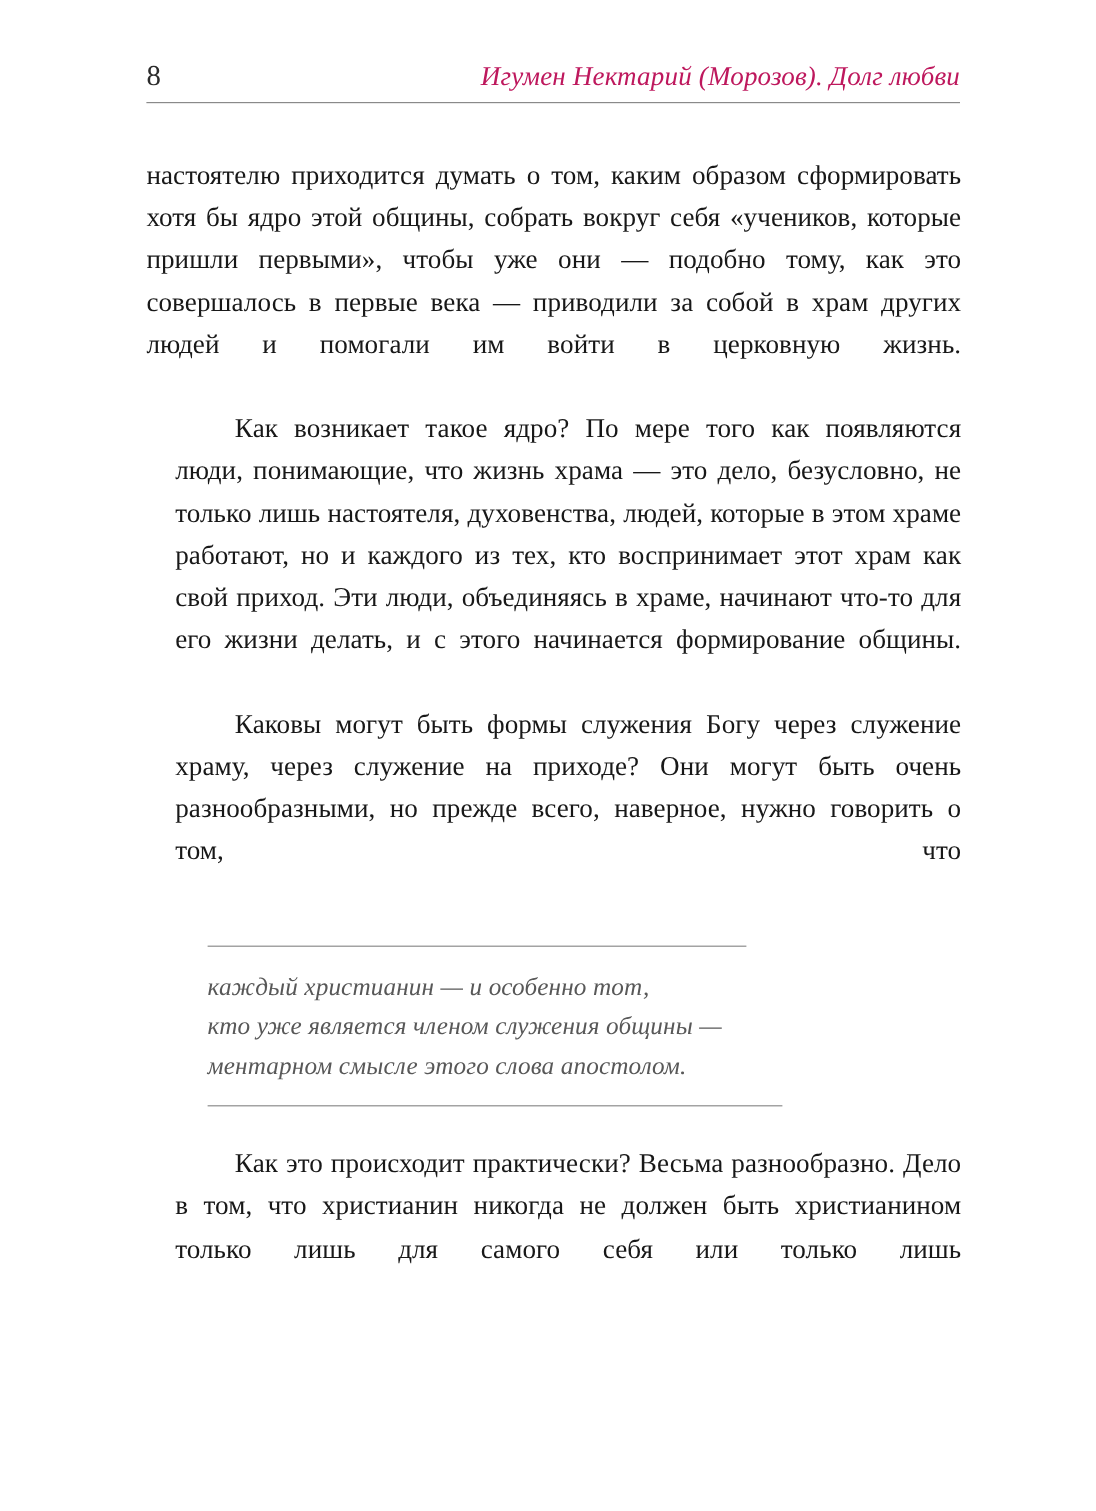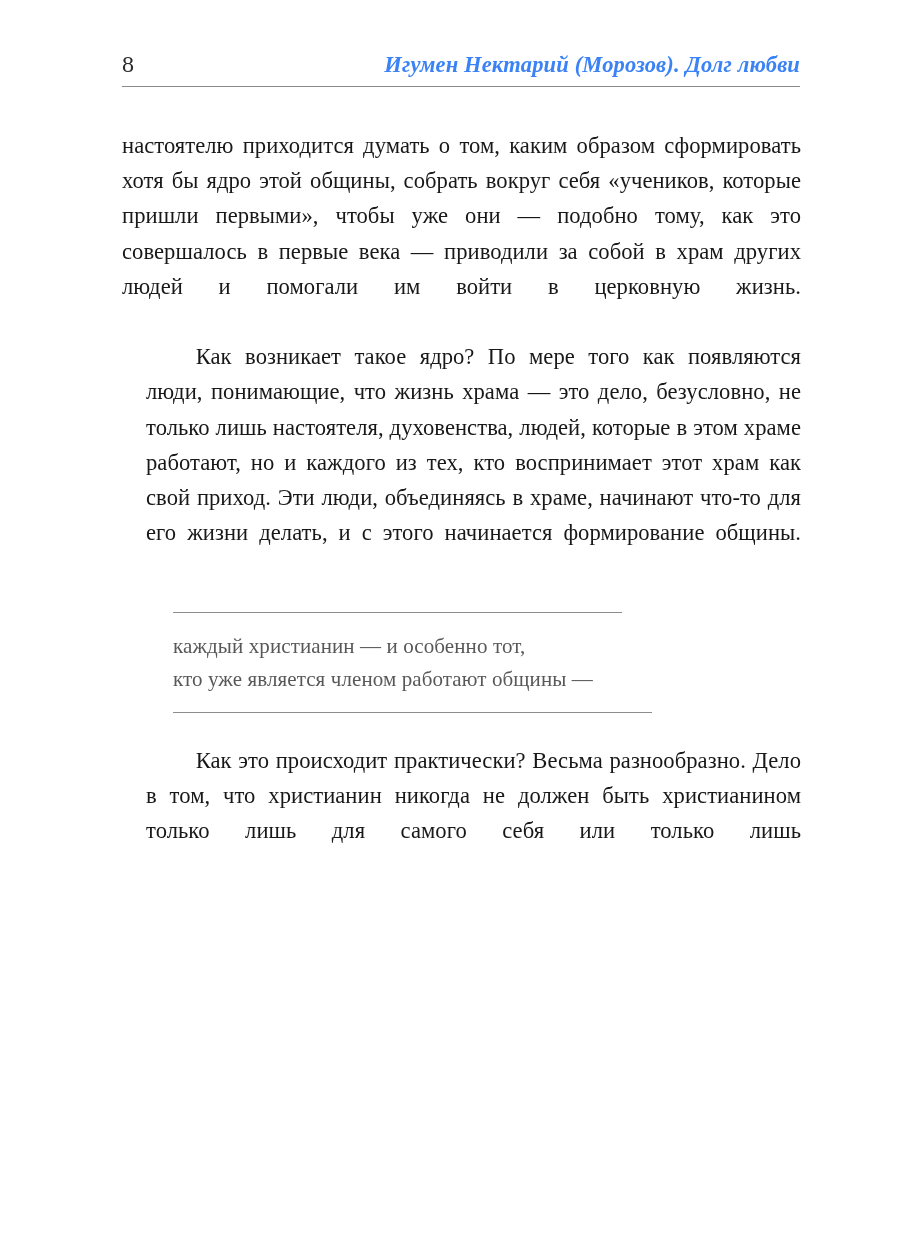--- a/index.html
+++ b/index.html
@@ -38,24 +38,23 @@
     line-height: 1;
     color: #2b2b2b;
     letter-spacing: 0.2px;
   }
 
   .head-title {
     font-family: "Liberation Serif", "DejaVu Serif", serif;
     font-style: italic;
     font-size: 22.5px;
     line-height: 1;
-    color: #3b82f6;
+    color: #be185d;
     letter-spacing: 0.15px;
     white-space: nowrap;
-    font-weight: bold;
   }
 
   
   .column {
     position: absolute;
     left: 122px;
     top: 128px;
     width: 679px;
   }
 
@@ -102,20 +101,21 @@
   .pq-rule-bottom {
     width: 479px;
     height: 0;
     border-top: 1.6px solid #8d8d8d;
     margin: 16px 0 0 0;
   }
 
   .pq-text {
     margin: 0;
     font-family: "Liberation Serif", "DejaVu Serif", serif;
+    font-style: italic;
     font-size: 21px;
     line-height: 33.2px;
     color: #585858;
     text-align: left;
     letter-spacing: 0.1px;
   }
 
   .pq-text .ln {
     display: block;
     white-space: nowrap;
@@ -134,26 +134,28 @@
     <span class="folio">8</span>
     <span class="head-title">Игумен Нектарий (Морозов). Долг любви</span>
   </div>
 
   <div class="column">
 
     <p class="body flush">настоятелю приходится думать о том, каким образом сфор­мировать хотя бы ядро этой общины, собрать вокруг себя «учеников, которые пришли первыми», чтобы уже они — по­добно тому, как это совершалось в первые века — приво­дили за собой в храм других людей и помогали им войти в церковную жизнь.</p>
 
     <p class="body indent">Как возникает такое ядро? По мере того как появляются люди, понимающие, что жизнь храма — это дело, безуслов­но, не только лишь настоятеля, духовенства, людей, которые в этом храме работают, но и каждого из тех, кто восприни­мает этот храм как свой приход. Эти люди, объединяясь в храме, начинают что-то для его жизни делать, и с этого на­чинается формирование общины.</p>
 
+    <p class="body indent">Каковы могут быть формы служения Богу через слу­жение храму, через служение на приходе? Они могут быть очень разнообразными, но прежде всего, наверное, нужно говорить о том, что</p>
 
     <div class="pullquote">
       <div class="pq-rule-top"></div>
       <div class="pq-text">
         <span class="ln">каждый христианин — и особенно тот,</span>
-        <span class="ln">кто уже является членом работают общины —</span>
+        <span class="ln">кто уже является членом служения общины —</span>
+        <span class="ln">ментарном смысле этого слова апостолом.</span>
       </div>
       <div class="pq-rule-bottom"></div>
     </div>
 
     <div class="gap-after-quote"></div>
 
 
     <p class="body indent">Как это происходит практически? Весьма разнообразно. Дело в том, что христианин никогда не должен быть хрис­тианином только лишь для самого себя или только лишь</p>
 
   </div>

